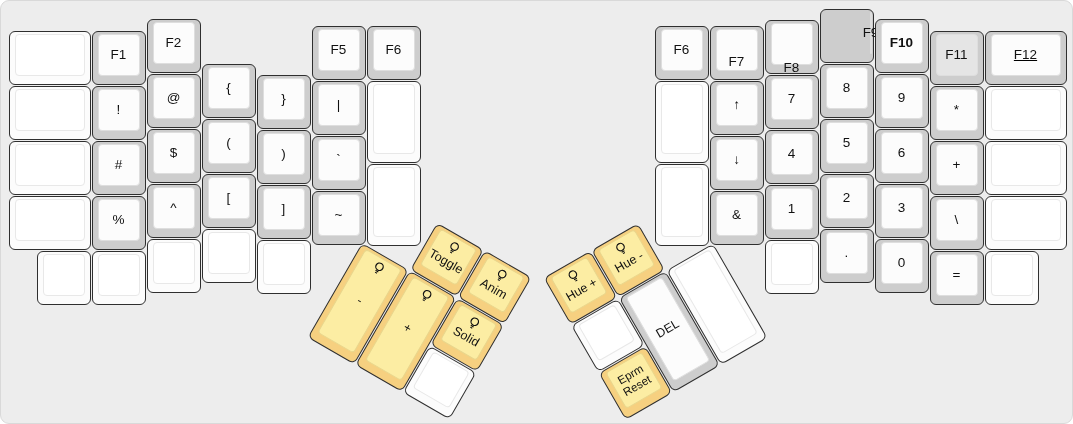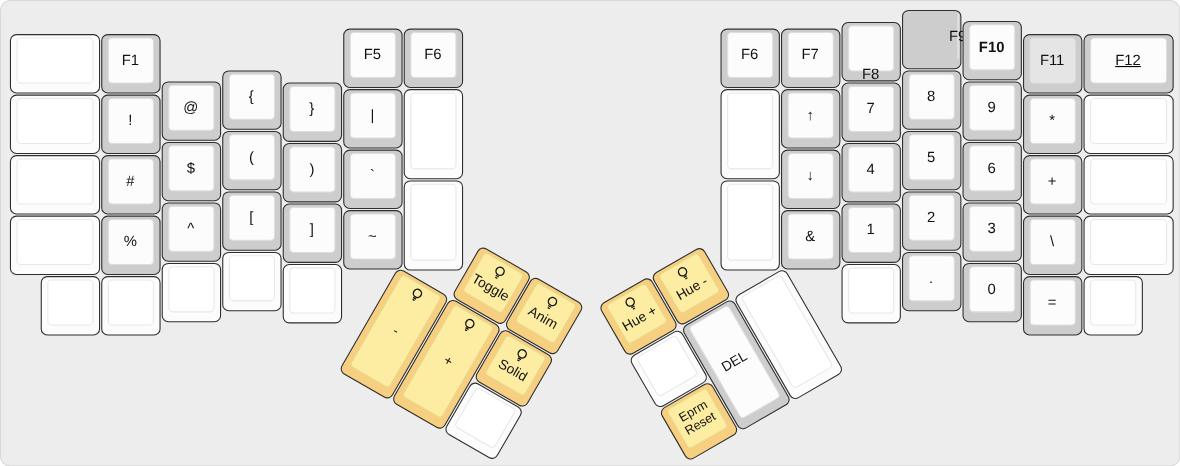--- a/index.html
+++ b/index.html
@@ -170,20 +170,25 @@
       <div class="key" style="left: 90.5px; top: 195px; width: 54px; height: 54px; background: rgb(205, 205, 205); border-color: rgb(47, 47, 47);">
         <div class="keytop" style="background: rgb(252, 252, 252); border-color: rgb(222, 222, 222);">
           <span class="lbl" style="color: rgb(17, 17, 17);">%</span>
         </div>
       </div>
       <div class="key" style="left: 90.5px; top: 250px; width: 54px; height: 54px; background: rgb(252, 252, 252); border-color: rgb(47, 47, 47);">
         <div class="keytop" style="background: rgb(255, 255, 255); border-color: rgb(232, 232, 232);">
           <span class="lbl" style="color: rgb(17, 17, 17);"></span>
         </div>
       </div>
+      <div class="key" style="left: 145.5px; top: 18px; width: 54px; height: 54px; background: rgb(205, 205, 205); border-color: rgb(47, 47, 47);">
+        <div class="keytop" style="background: rgb(252, 252, 252); border-color: rgb(222, 222, 222);">
+          <span class="lbl" style="color: rgb(17, 17, 17);">F2</span>
+        </div>
+      </div>
       <div class="key" style="left: 145.5px; top: 73px; width: 54px; height: 54px; background: rgb(205, 205, 205); border-color: rgb(47, 47, 47);">
         <div class="keytop" style="background: rgb(252, 252, 252); border-color: rgb(222, 222, 222);">
           <span class="lbl" style="color: rgb(17, 17, 17);">@</span>
         </div>
       </div>
       <div class="key" style="left: 145.5px; top: 128px; width: 54px; height: 54px; background: rgb(205, 205, 205); border-color: rgb(47, 47, 47);">
         <div class="keytop" style="background: rgb(252, 252, 252); border-color: rgb(222, 222, 222);">
           <span class="lbl" style="color: rgb(17, 17, 17);">$</span>
         </div>
       </div>
@@ -281,21 +286,21 @@
         <div class="keytop" style="background: rgb(255, 255, 255); border-color: rgb(232, 232, 232);">
           <span class="lbl" style="color: rgb(17, 17, 17);"></span>
         </div>
       </div>
       <div class="key" style="left: 653.5px; top: 163px; width: 54px; height: 82px; background: rgb(252, 252, 252); border-color: rgb(47, 47, 47);">
         <div class="keytop" style="background: rgb(255, 255, 255); border-color: rgb(232, 232, 232);">
           <span class="lbl" style="color: rgb(17, 17, 17);"></span>
         </div>
       </div>
       <div class="key" style="left: 708.5px; top: 25px; width: 54px; height: 54px; background: rgb(205, 205, 205); border-color: rgb(47, 47, 47);">
-        <div class="keytop" style="background: rgb(252, 252, 252); border-color: rgb(222, 222, 222);">
+        <div class="keytop" style="background: rgb(252, 252, 252); border-color: rgb(222, 222, 222); align-items: flex-end;">
           <span class="lbl" style="color: rgb(17, 17, 17);">F7</span>
         </div>
       </div>
       <div class="key" style="left: 708.5px; top: 80px; width: 54px; height: 54px; background: rgb(205, 205, 205); border-color: rgb(47, 47, 47);">
         <div class="keytop" style="background: rgb(252, 252, 252); border-color: rgb(222, 222, 222);">
           <span class="lbl" style="color: rgb(17, 17, 17);">↑</span>
         </div>
       </div>
       <div class="key" style="left: 708.5px; top: 135px; width: 54px; height: 54px; background: rgb(205, 205, 205); border-color: rgb(47, 47, 47);">
         <div class="keytop" style="background: rgb(252, 252, 252); border-color: rgb(222, 222, 222);">

